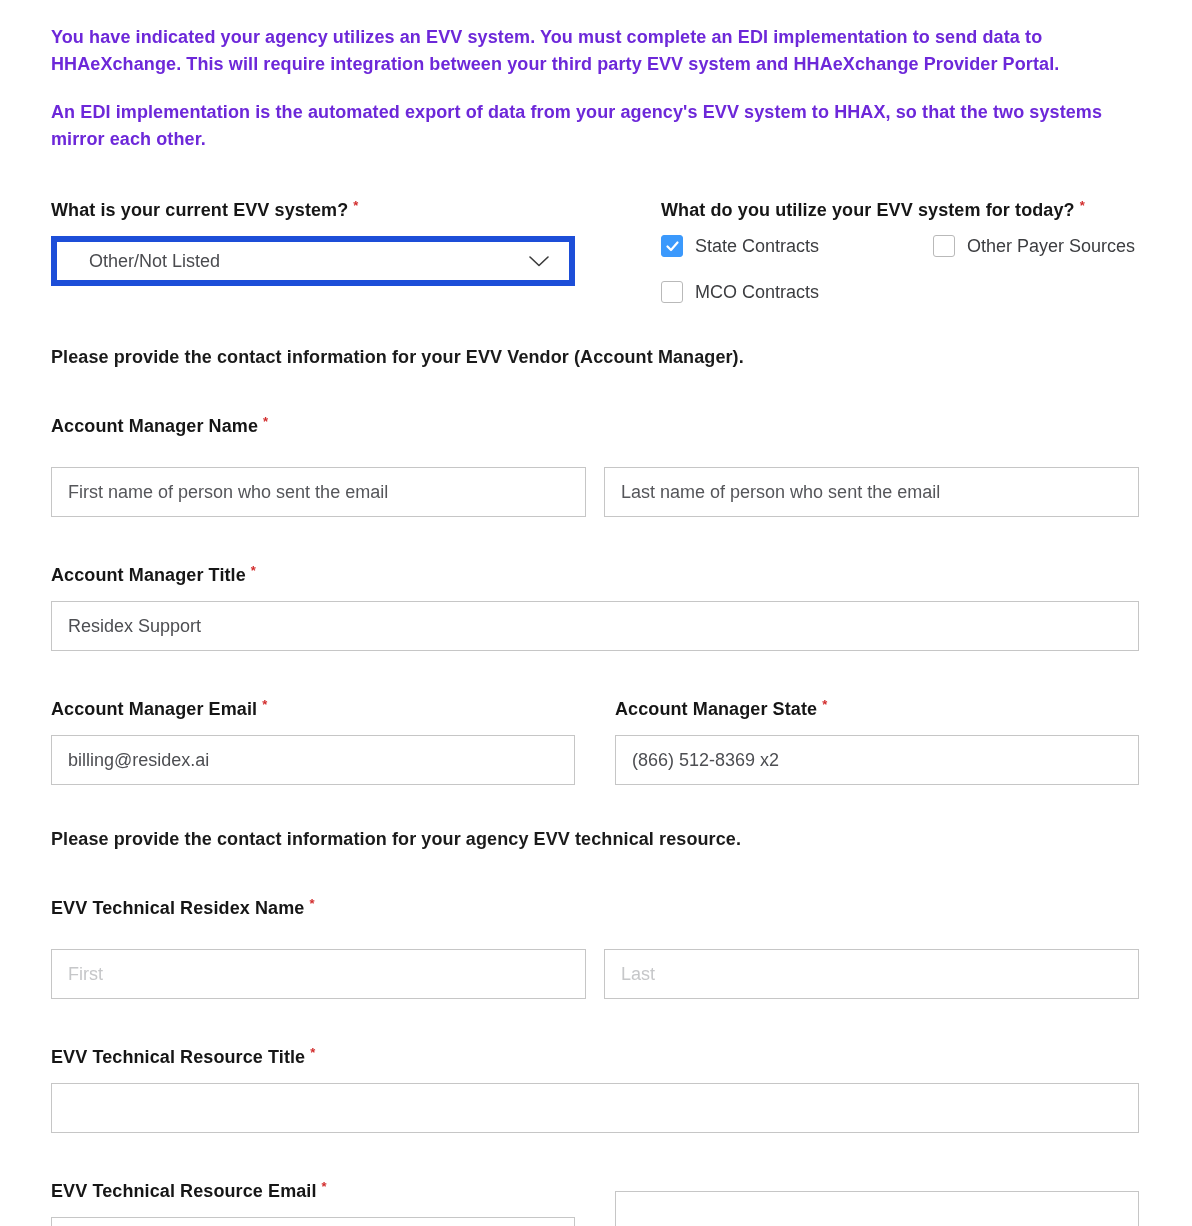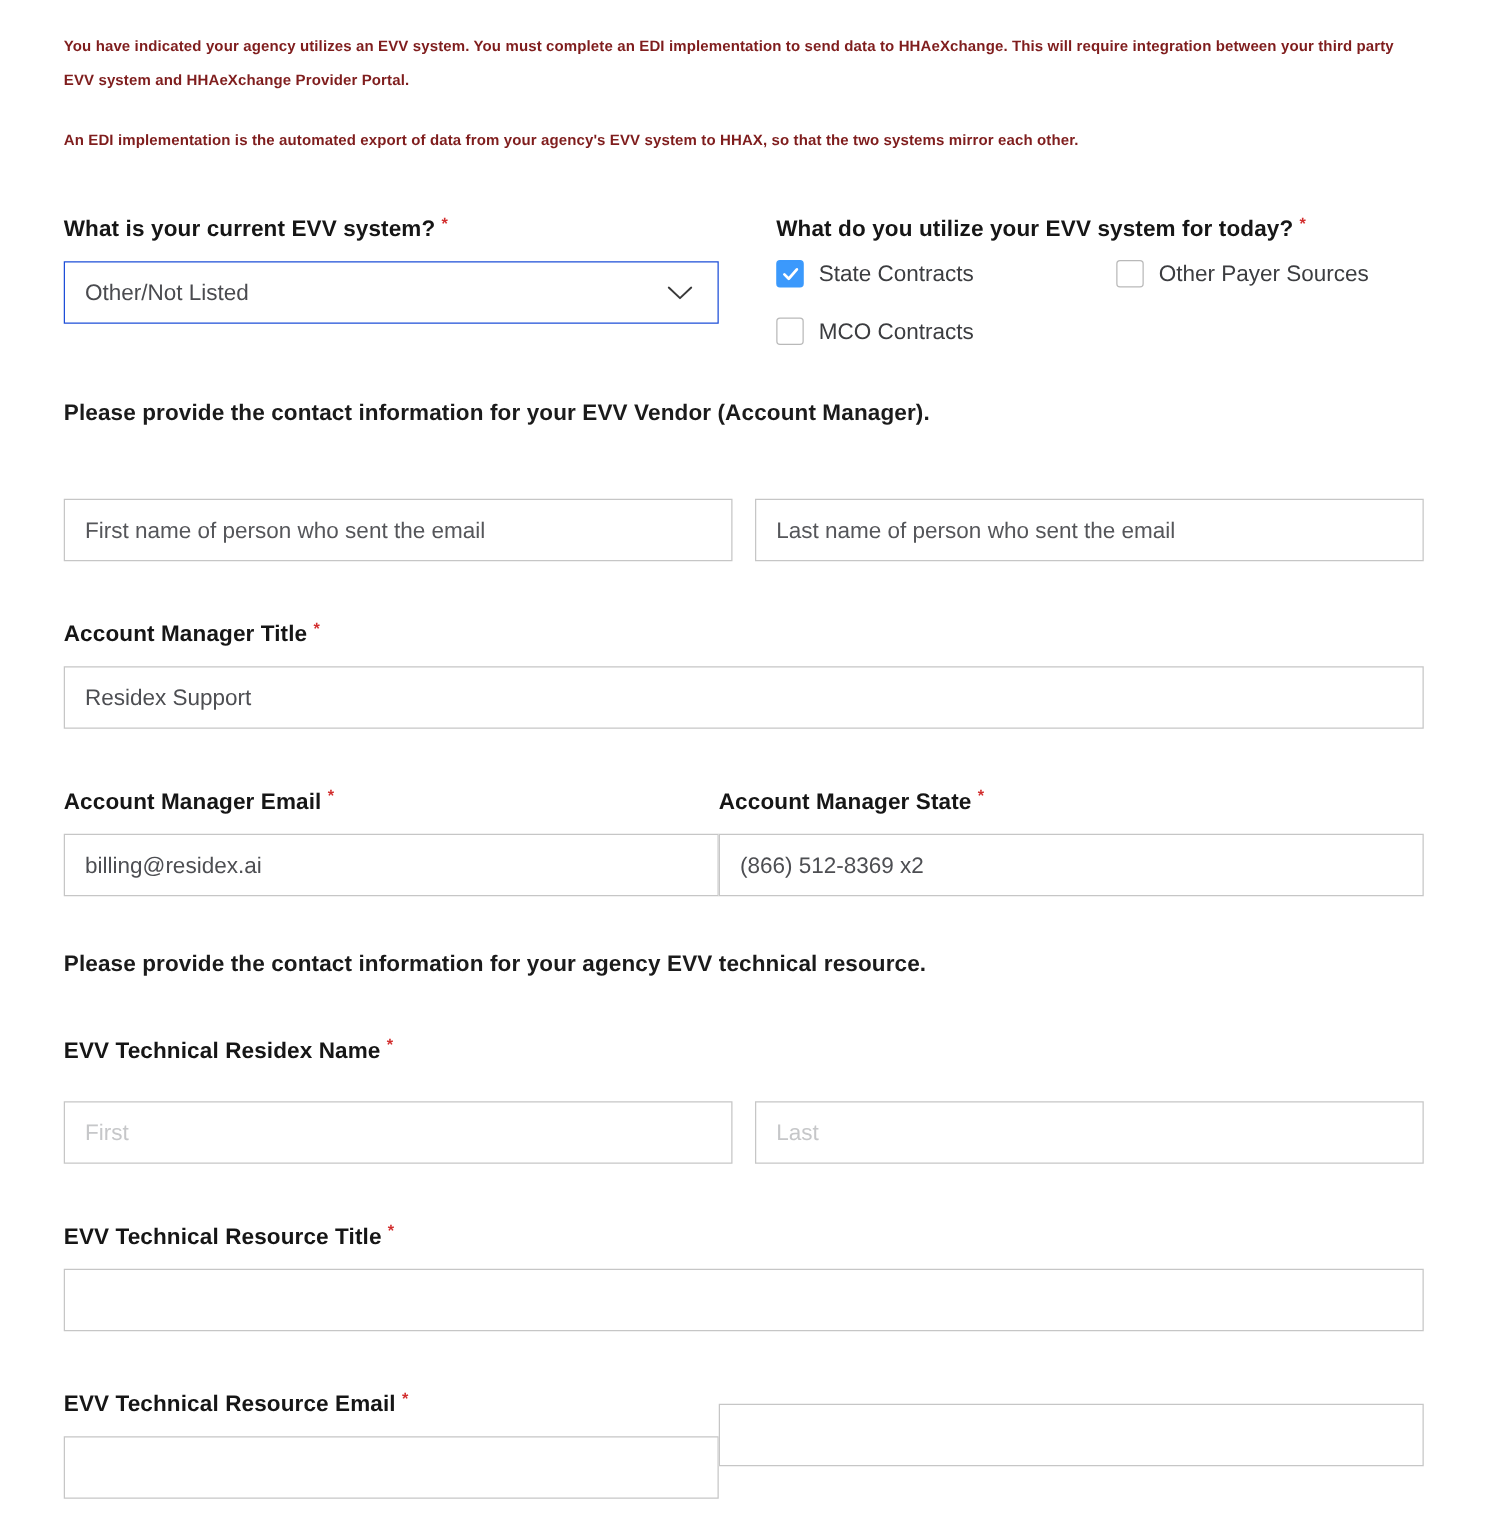--- a/index.html
+++ b/index.html
@@ -11,24 +11,24 @@
     color: #181818;
   }
   .page {
     padding: 24px 53px 30px 51px;
     width: 1192px;
   }
 
   
   p.intro {
     margin: 0 0 21px 0;
-    font-size: 12px;
+    font-size: 18px;
     line-height: 27px;
     font-weight: 700;
-    color: #7f1d1d;
+    color: #6d28d9;
     letter-spacing: 0.1px;
   }
   .section-heading {
     margin: 43px 0 0 0;
     font-size: 18px;
     line-height: 22px;
     font-weight: 700;
     color: #1b1b1b;
     letter-spacing: 0.1px;
   }
@@ -44,21 +44,21 @@
     font-size: 13px;
     font-weight: 700;
     margin-left: 5px;
     vertical-align: 6px;
   }
 
   
   .row { display: flex; }
   .questions-row { margin-top: 42px; gap: 46px; }
   .col-left  { width: 524px; flex: 0 0 524px; }
-  .col-right { flex: 1; }
+  .col-right { margin-left: 40px; flex: 1; }
   .field-group { margin-top: 43px; }
   .name-row { margin-top: 15px; gap: 18px; }
   .name-row .text-input { flex: 1; }
 
   
   .text-input {
     display: block;
     height: 50px;
     width: 100%;
     border: 1px solid #c6c6c6;
@@ -73,26 +73,26 @@
   }
   .text-input.full { width: 100%; }
   .ph-dark::placeholder  { color: #55565a; opacity: 1; }
   .ph-light::placeholder { color: #c6c7c9; opacity: 1; }
 
   
   .select {
     margin-top: 15px;
     height: 50px;
     width: 100%;
-    border: 1px solid #1d4ed8;
+    border: 6px solid #1d4ed8;
     background: #ffffff;
     display: flex;
     align-items: center;
     justify-content: space-between;
-    padding: 0 20px 0 16px;
+    padding: 0 20px 0 32px;
     cursor: pointer;
   }
   .select-value {
     font-size: 18px;
     color: #4a4b4f;
   }
   .chevron { flex: 0 0 auto; }
 
   
   .cb-grid {
@@ -170,20 +170,21 @@
           </span>
           <span class="cb-label">MCO Contracts</span>
         </label>
       </div>
     </div>
   </div>
 
   <p class="section-heading">Please provide the contact information for your EVV Vendor (Account Manager).</p>
 
   <div class="field-group">
+    <div class="field-label"><span>Account Manager Name</span><span class="req">*</span></div>
     <div class="row name-row">
       <input type="text" class="text-input ph-dark" placeholder="First name of person who sent the email" style="">
       <input type="text" class="text-input ph-dark" placeholder="Last name of person who sent the email" style="">
     </div>
   </div>
 
   <div class="field-group">
     <div class="field-label"><span>Account Manager Title</span><span class="req">*</span></div>
     <input type="text" class="text-input full" value="Residex Support" style="">
   </div>

